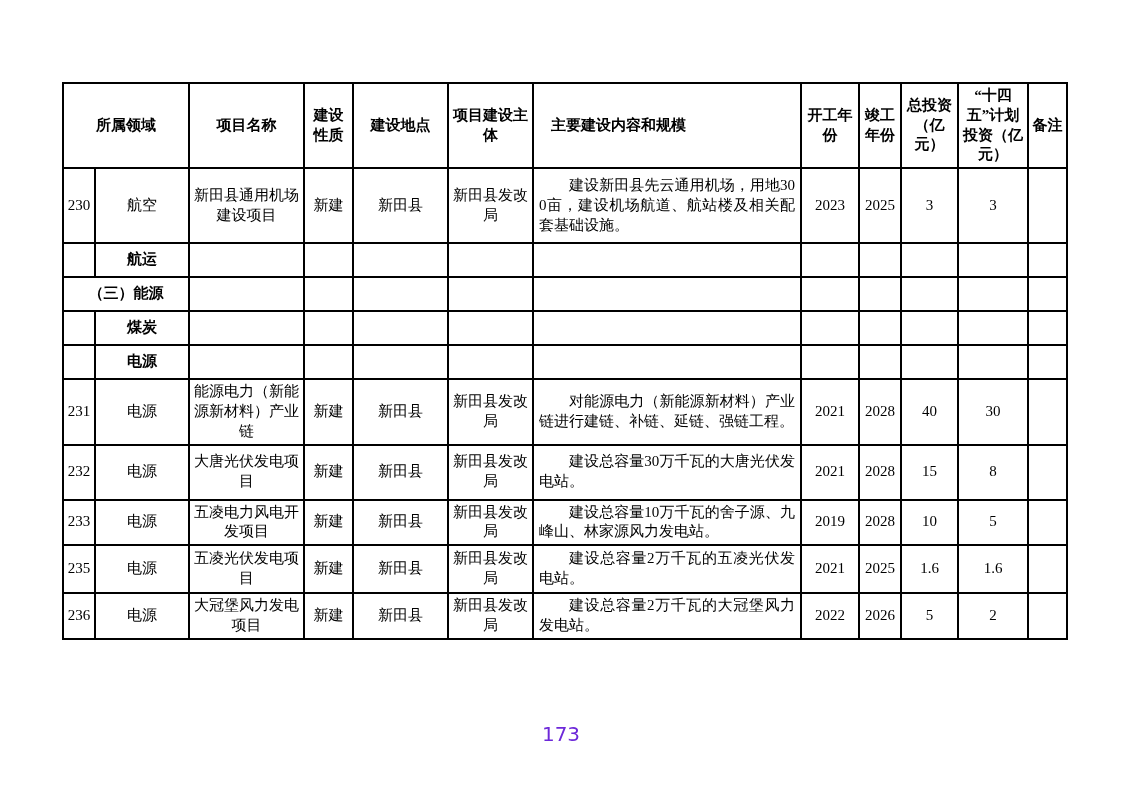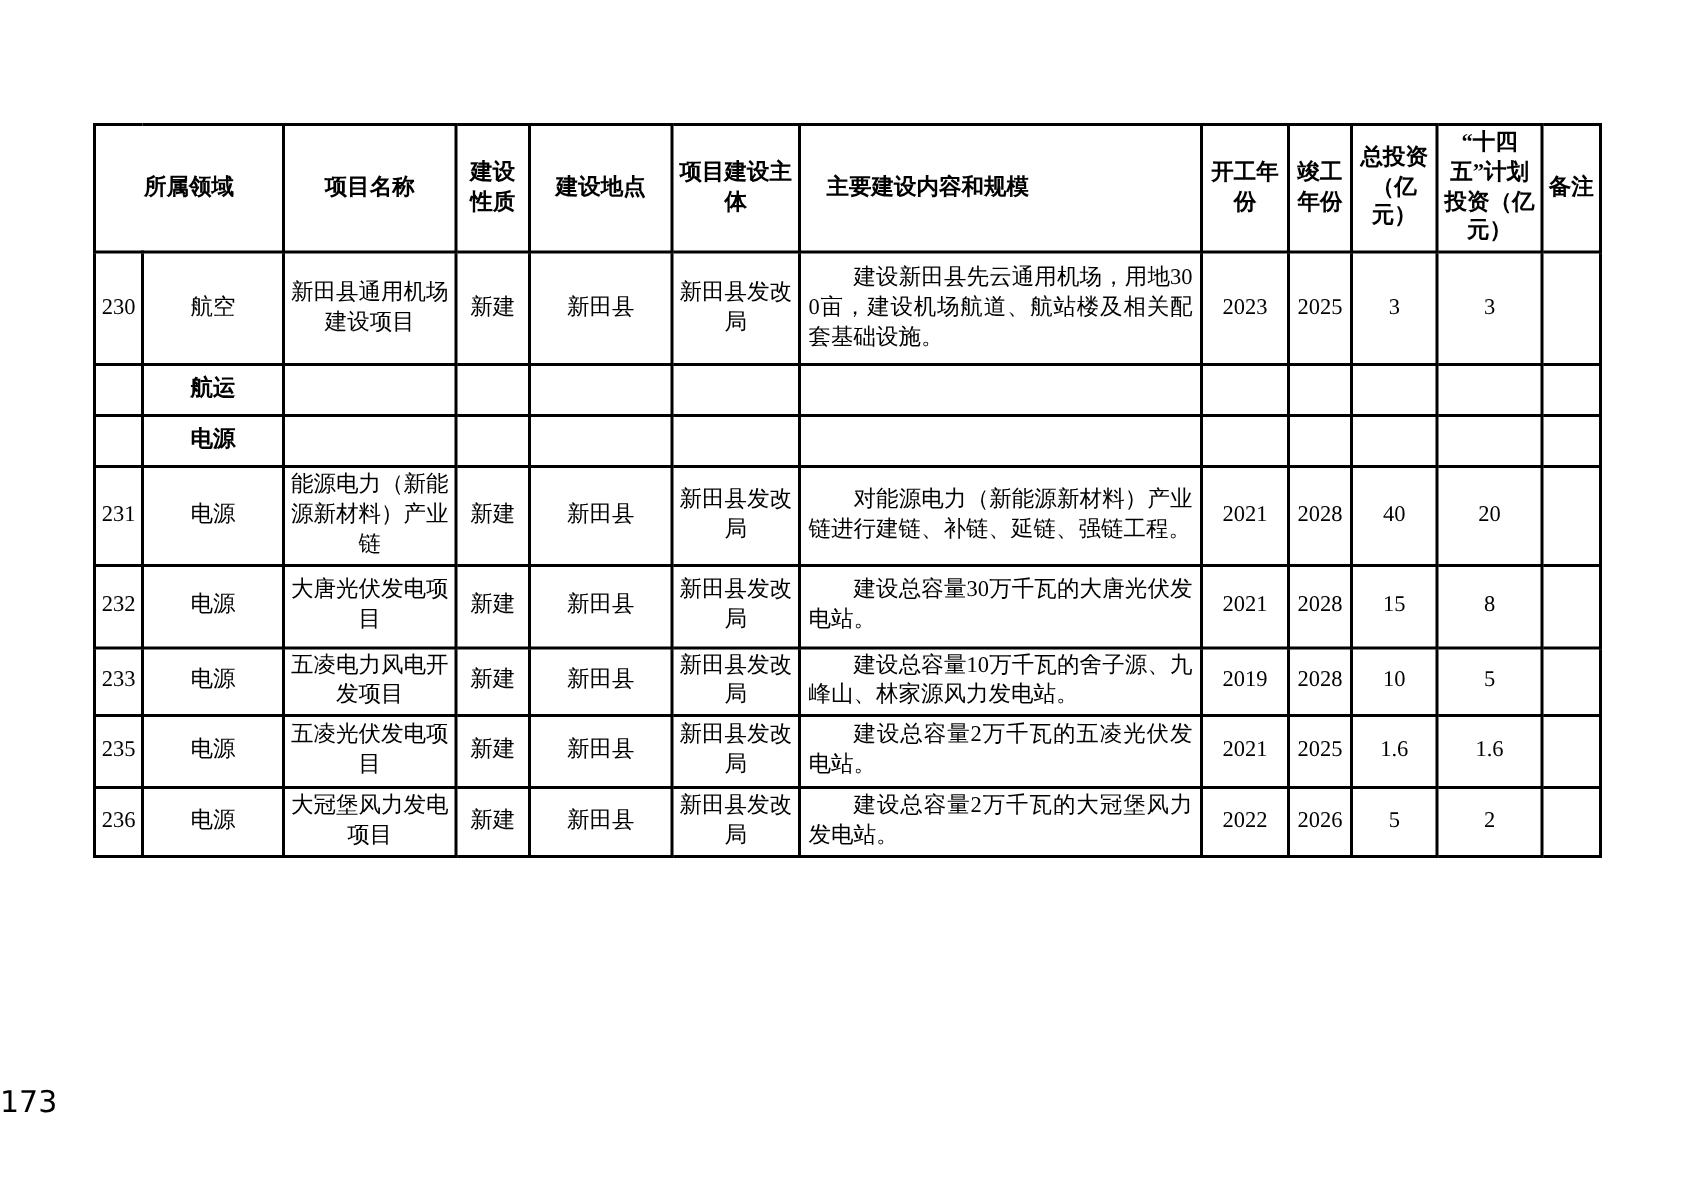--- a/index.html
+++ b/index.html
@@ -57,24 +57,24 @@
   tr.rh60 { height: 60px; }
   tr.rh55 { height: 55px; }
   tr.rh50 { height: 36px; }
   tr.rh46 { height: 48px; }
   tr.rh45 { height: 45px; }
   .page-number {
     position: absolute;
     left: 0;
     right: 0;
     top: 722px;
-    text-align: left;
+    text-align: center;
     font-family: "DejaVu Sans", "Liberation Sans", sans-serif;
     font-size: 20px;
-    color: #000000;
+    color: #6d28d9;
   }
 </style>
 </head>
 <body>
 
 <div class="page">
 
   <table class="doc-table">
     <colgroup>
       <col style="width:32px">
@@ -130,21 +130,48 @@
       <td></td>
       <td></td>
       <td></td>
       <td></td>
       <td></td>
       <td></td>
       <td></td>
     </tr>
 
 
-
+    <tr class="rh34">
+      <td colspan="2" class="section-label">（三）能源</td>
+      <td></td>
+      <td></td>
+      <td></td>
+      <td></td>
+      <td></td>
+      <td></td>
+      <td></td>
+      <td></td>
+      <td></td>
+      <td></td>
+    </tr>
+
+    <tr class="rh34">
+      <td></td>
+      <td class="section-label">煤炭</td>
+      <td></td>
+      <td></td>
+      <td></td>
+      <td></td>
+      <td></td>
+      <td></td>
+      <td></td>
+      <td></td>
+      <td></td>
+      <td></td>
+    </tr>
 
     <tr class="rh34">
       <td></td>
       <td class="section-label">电源</td>
       <td></td>
       <td></td>
       <td></td>
       <td></td>
       <td></td>
       <td></td>
@@ -158,21 +185,21 @@
       <td>231</td>
       <td>电源</td>
       <td>能源电力（新能源新材料）产业链</td>
       <td>新建</td>
       <td>新田县</td>
       <td>新田县发改局</td>
       <td class="content">对能源电力（新能源新材料）产业链进行建链、补链、延链、强链工程。</td>
       <td>2021</td>
       <td>2028</td>
       <td>40</td>
-      <td>20</td>
+      <td>30</td>
       <td></td>
     </tr>
 
     <tr class="rh55">
       <td>232</td>
       <td>电源</td>
       <td>大唐光伏发电项目</td>
       <td>新建</td>
       <td>新田县</td>
       <td>新田县发改局</td>

